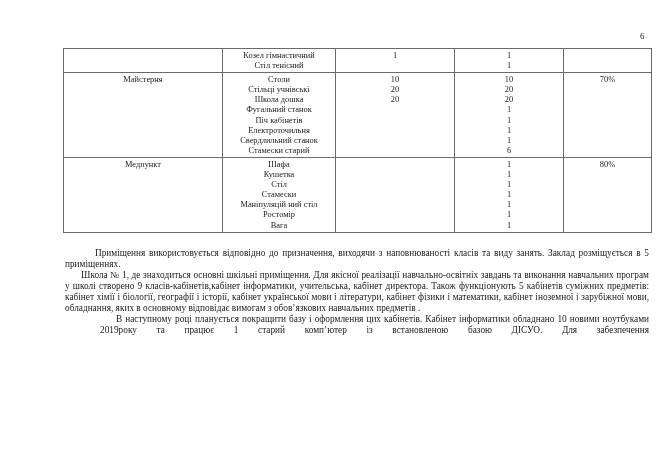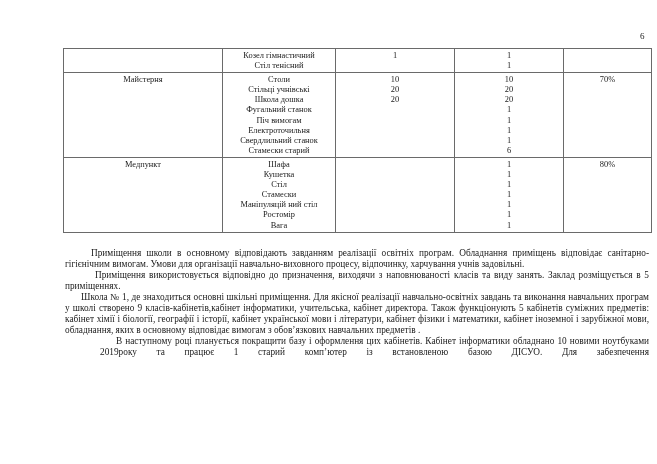--- a/index.html
+++ b/index.html
@@ -59,21 +59,21 @@
       </tr>
       <tr>
         <td>
           <span class="cell-line">Майстерня</span>
         </td>
         <td>
           <span class="cell-line">Столи</span>
           <span class="cell-line">Стільці учнівські</span>
           <span class="cell-line">Школа дошка</span>
           <span class="cell-line">Фугальний станок</span>
-          <span class="cell-line">Піч вимогам</span>
+          <span class="cell-line">Піч кабінетів</span>
           <span class="cell-line">Електроточильня</span>
           <span class="cell-line">Свердлильний станок</span>
           <span class="cell-line">Стамески старий</span>
         </td>
         <td>
           <span class="cell-line">10</span>
           <span class="cell-line">20</span>
           <span class="cell-line">20</span>
         </td>
         <td>
@@ -114,17 +114,16 @@
           <span class="cell-line">1</span>
         </td>
         <td>
           <span class="cell-line">80%</span>
         </td>
       </tr>
     </tbody>
 </table>
 
 <div class="text">
-  <p class="ind1 justify">Приміщення школи в основному відповідають завданням реалізації освітніх програм. Обладнання приміщень відповідає санітарно-гігієнічним вимогам. Умови для організації навчально-виховного процесу, відпочинку, харчування учнів задовільні.</p>
   <p class="ind2 justify">Приміщення використовується відповідно до призначення, виходячи з наповнюваності класів та виду занять. Заклад розміщується в 5 приміщеннях.</p>
   <p class="ind3 justify">Школа № 1, де знаходиться основні шкільні приміщення. Для якісної реалізації навчально-освітніх завдань та виконання навчальних програм у школі створено 9 класів-кабінетів,кабінет інформатики, учительська, кабінет директора. Також  функціонують 5 кабінетів суміжних предметів: кабінет хімії і біології, географії і історії, кабінет української мови і літератури, кабінет фізики і математики, кабінет іноземної і зарубіжної мови, обладнання, яких в основному відповідає вимогам з обов’язкових навчальних предметів .</p>
   <p class="ind3 just-full" style="text-align-last:justify;margin-left:35px;">В наступному році планується покращити базу і оформлення цих кабінетів. Кабінет інформатики  обладнано 10 новими ноутбуками 2019року та працює 1 старий комп’ютер із встановленою базою ДІСУО. Для забезпечення</p>
 </div>
 
 </body></html>

